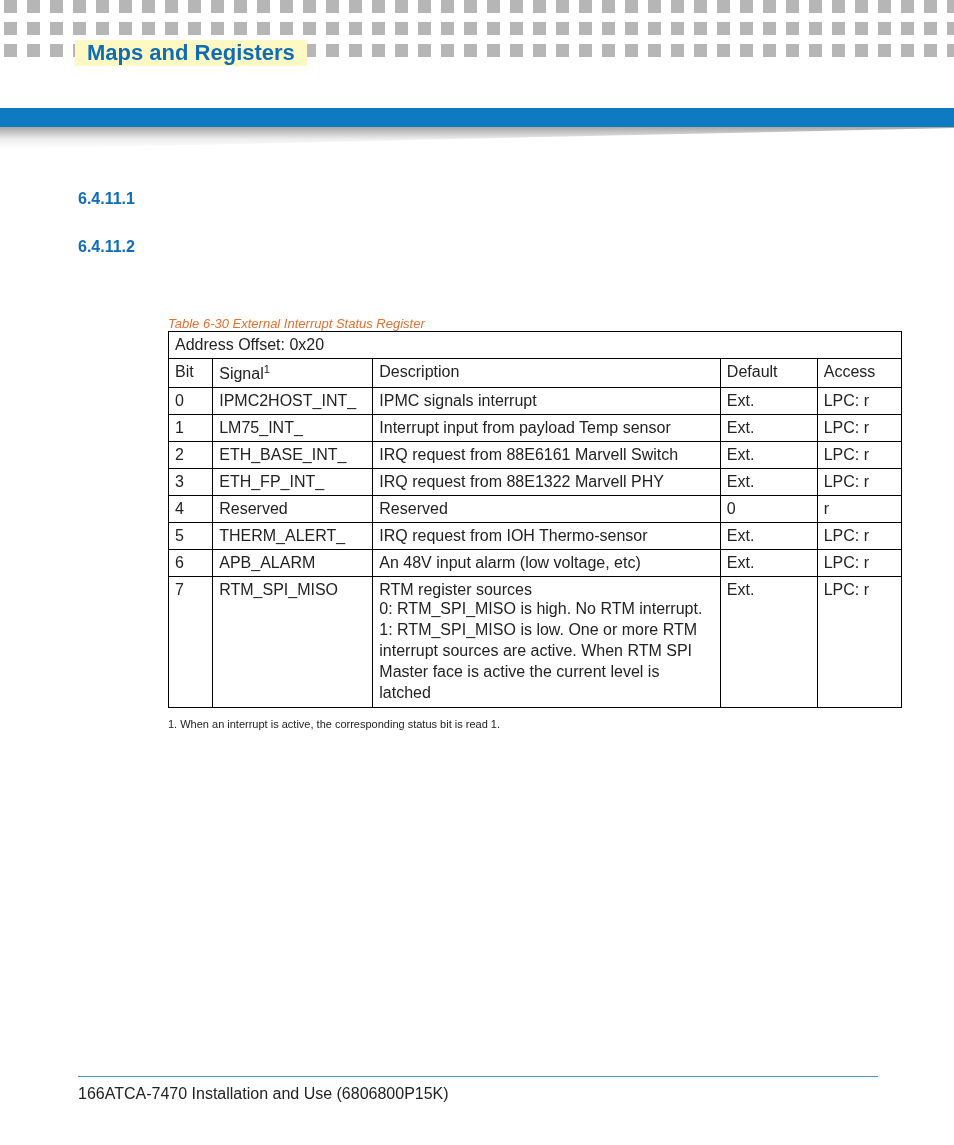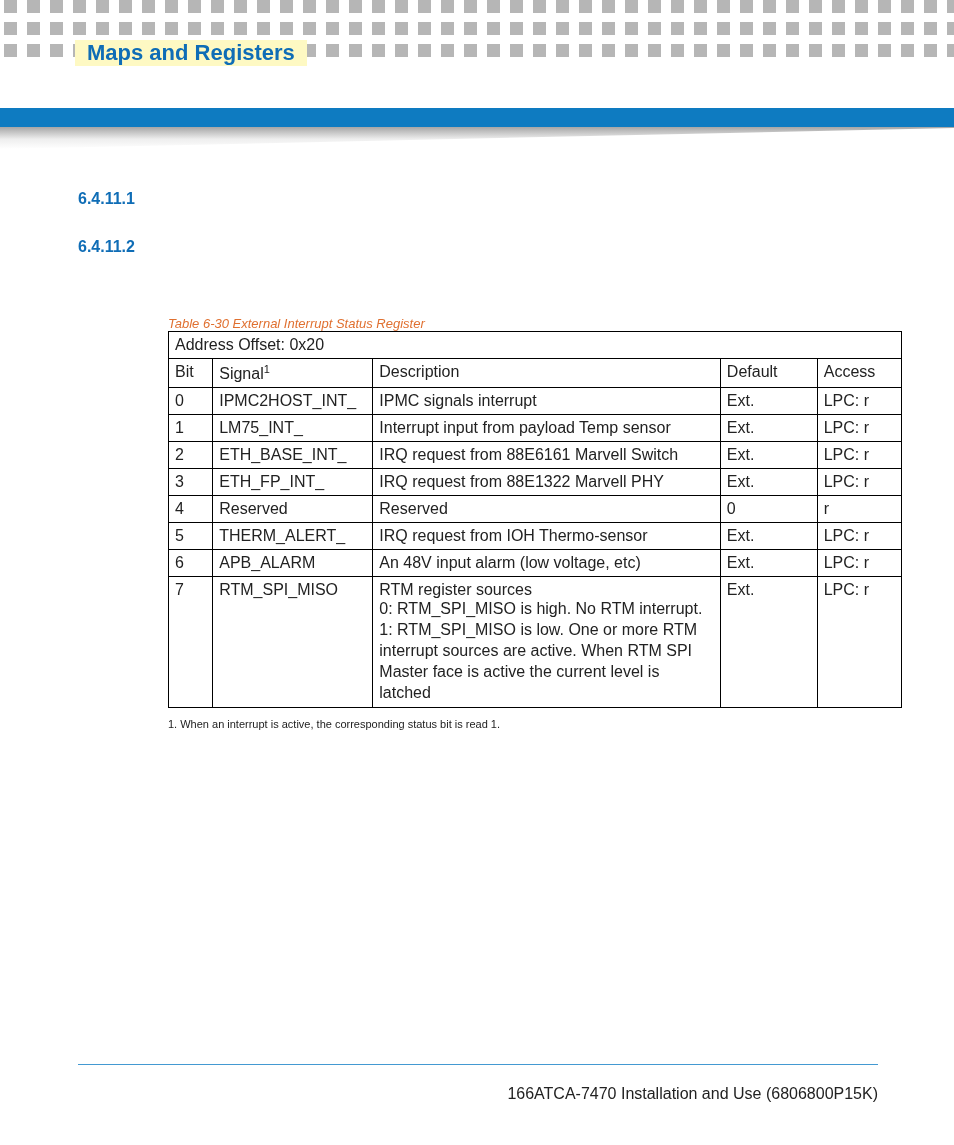--- a/index.html
+++ b/index.html
@@ -133,23 +133,23 @@
       font-size: 11px;
       margin-top: 10px;
       color: #222;
     }
     .footer {
       position: absolute;
       bottom: 42px;
       left: 78px;
       width: 800px;
       border-top: 1px solid #4399d2;
-      padding-top: 20px;
+      padding-top: 8px;
       display: flex;
-      justify-content: flex-end;
+      justify-content: flex-start;
       font-size: 16px;
       color: #222;
     }
     col.c-bit { width: 42px; }
     col.c-sig { width: 152px; }
     col.c-desc { width: 330px; }
     col.c-def { width: 92px; }
     col.c-acc { width: 80px; }
   </style>
 </head>

